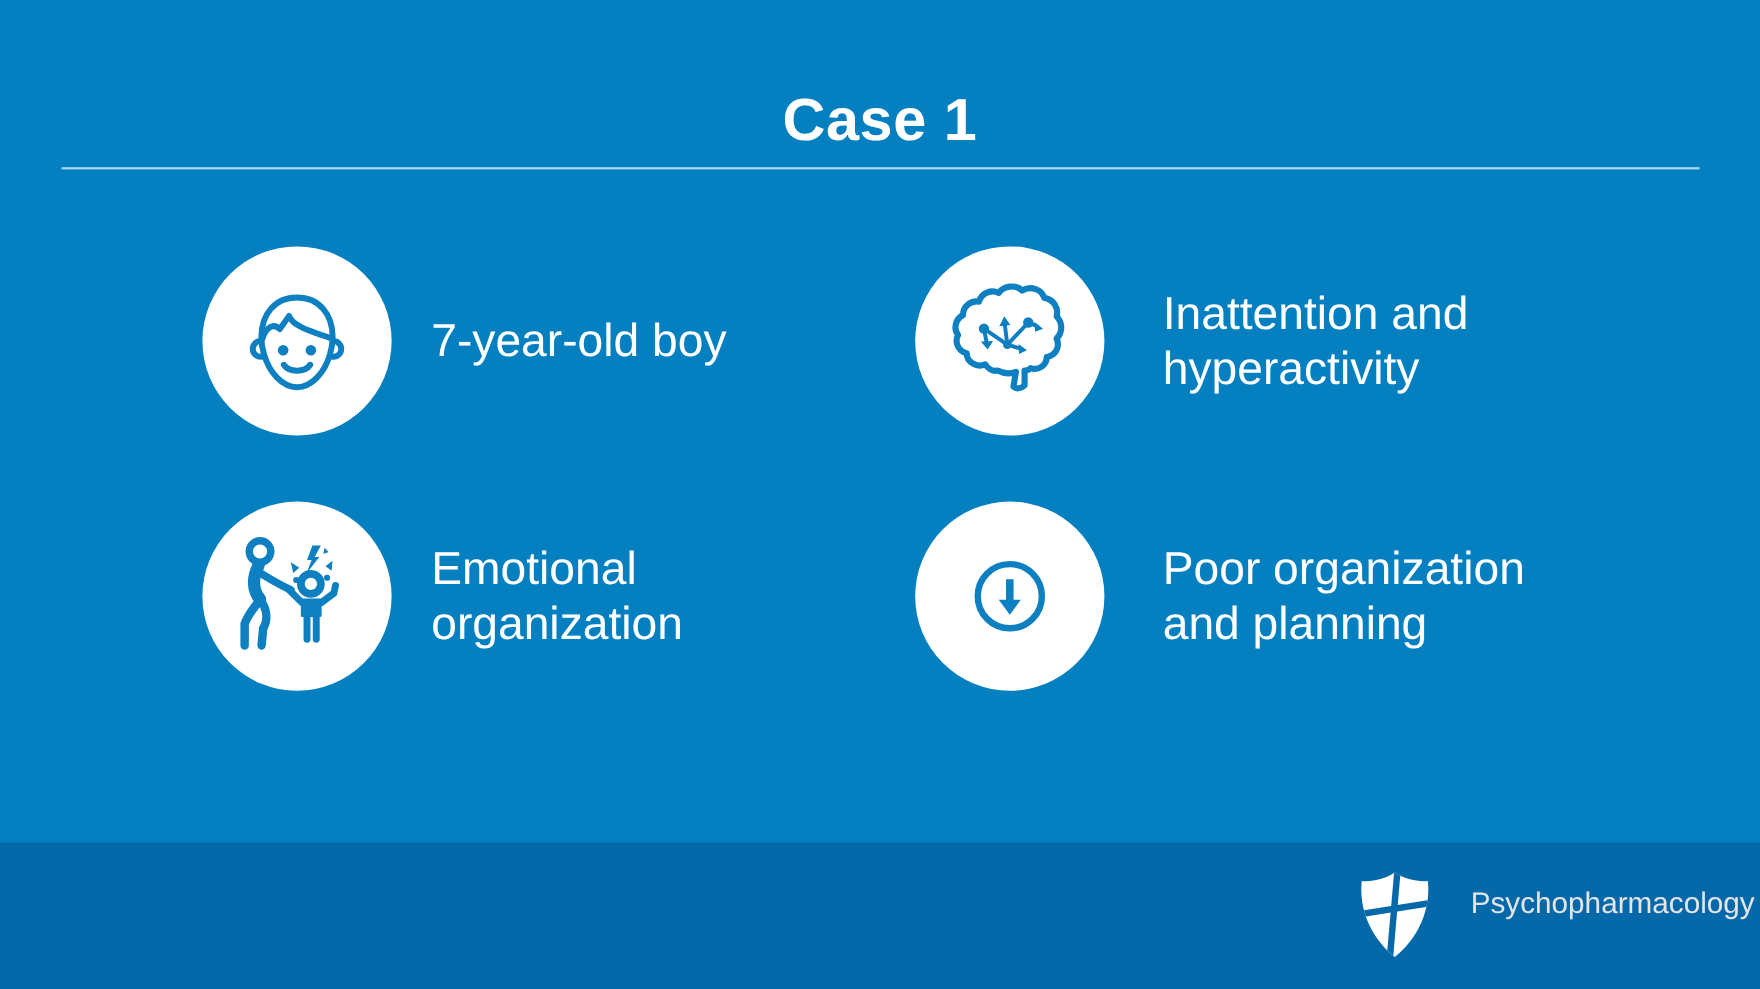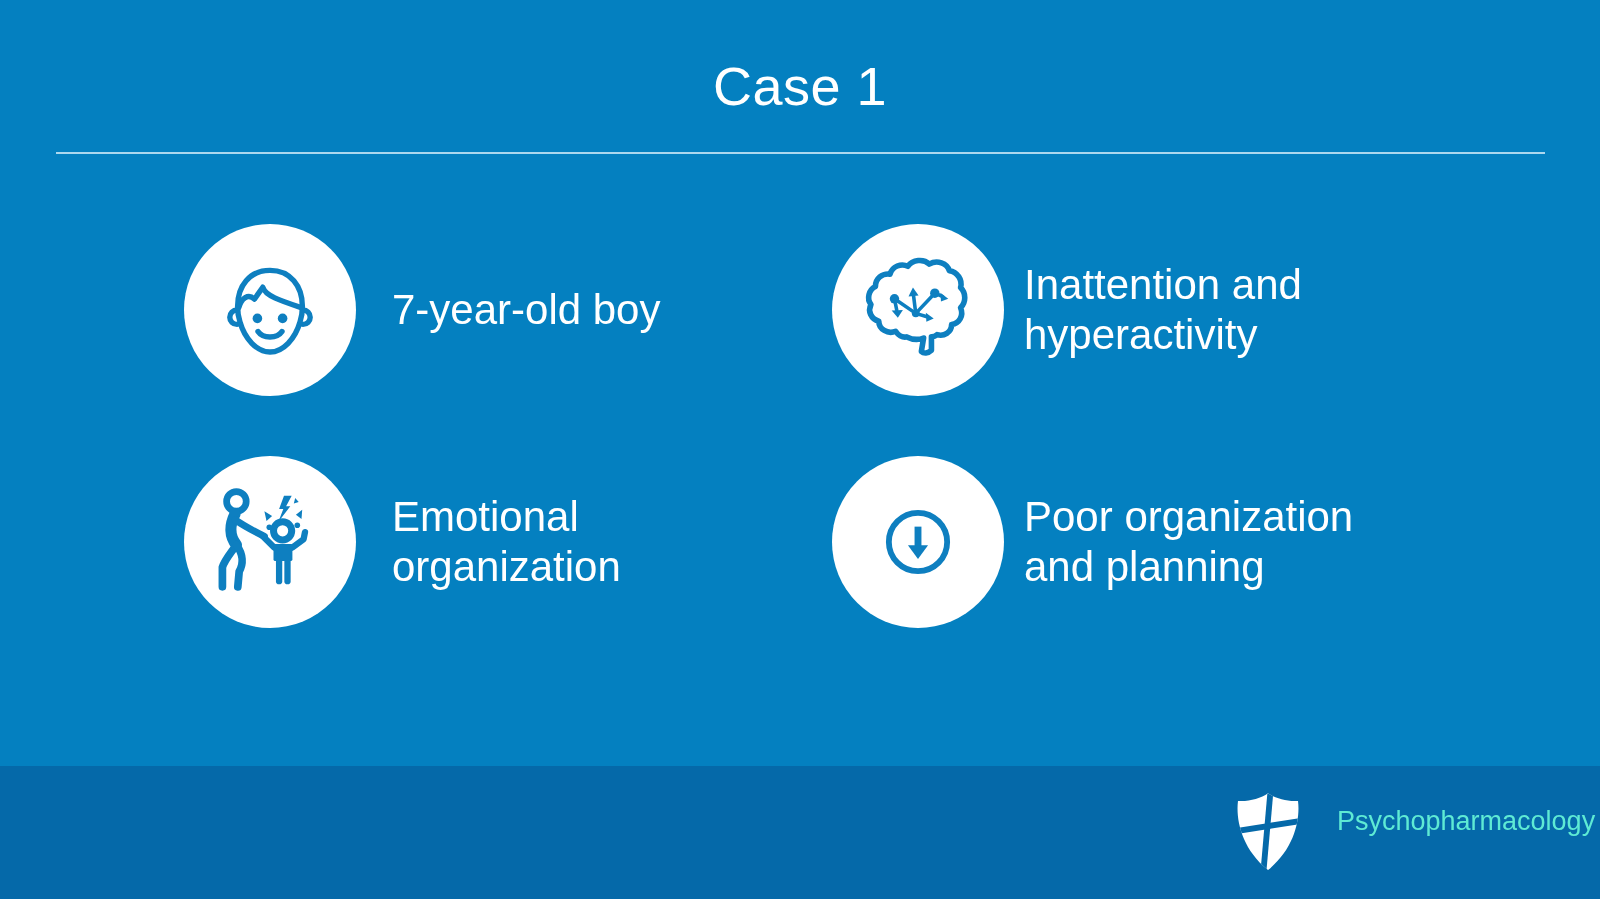--- a/index.html
+++ b/index.html
@@ -5,53 +5,53 @@
   html,body{margin:0;padding:0;background:#222;}
   .slide{
     position:relative;
     width:1600px;height:899px;
     background:#0480C0;
     overflow:hidden;
     font-family:"Liberation Sans","DejaVu Sans",sans-serif;
     color:#ffffff;
   }
   .title{
-    position:absolute;top:55px;left:0;width:100%;
+    position:absolute;top:78px;left:0;width:100%;
     text-align:center;
-    font-size:54px;font-weight:400;letter-spacing:.5px;
+    font-size:54px;font-weight:700;letter-spacing:.5px;
   }
   .divider{
     position:absolute;left:56px;top:152px;width:1489px;height:2px;
     background:#CBE7F7;opacity:.85;
   }
   .item{
     position:absolute;display:flex;align-items:center;
   }
   .item .circle{
     width:172px;height:172px;border-radius:50%;
     background:#ffffff;flex:none;
     display:flex;align-items:center;justify-content:center;
   }
   .item .label{
     font-size:42px;line-height:50px;font-weight:300;
   }
   .col1{left:184px;gap:36px}
-  .col2{left:832px;gap:20px}
+  .col2{left:832px;gap:53px}
   .row1{top:224px}
   .row2{top:456px}
   .col1 .label{max-width:330px}
   .col2 .label{max-width:400px}
   .footer{
     position:absolute;left:0;top:766px;width:1600px;height:133px;
     background:#0569A9;
   }
   .footer .logo{position:absolute;left:1231px;top:25px;width:74px;height:82px;}
   .footer .brand{
     position:absolute;left:1337px;top:40px;
-    font-size:27px;line-height:31px;font-weight:300;color:#5eead4;
+    font-size:27px;line-height:31px;font-weight:300;color:#e5e5e5;
   }
   svg{display:block}
 </style>
 </head>
 <body>
 
 <div class="slide">
 
   <div class="title">Case 1</div>
   <div class="divider"></div>

